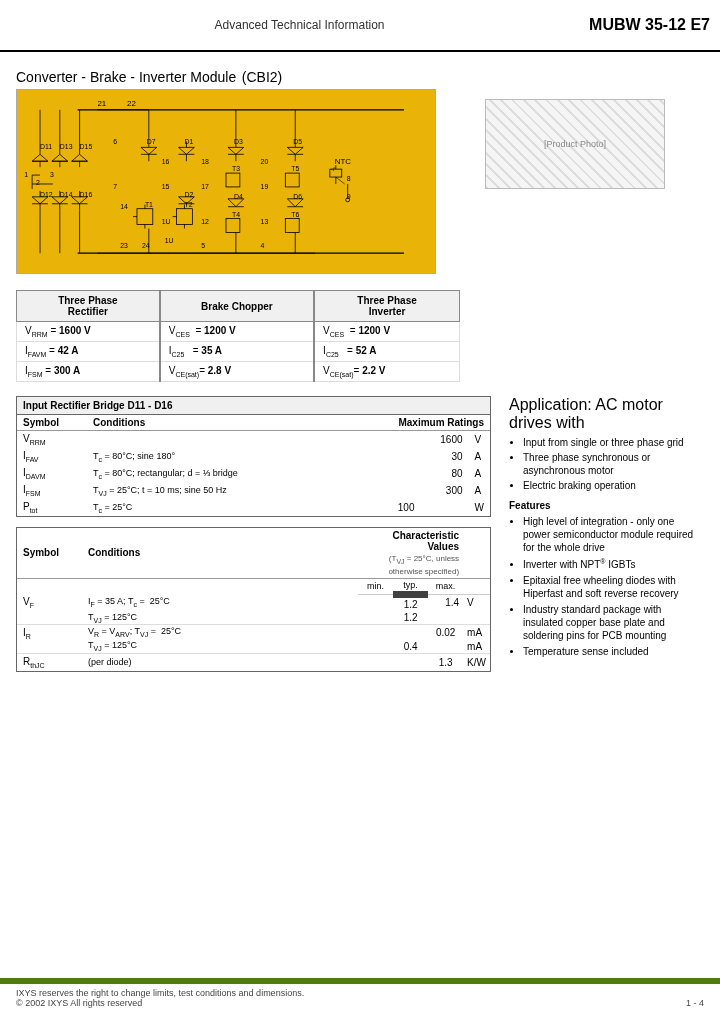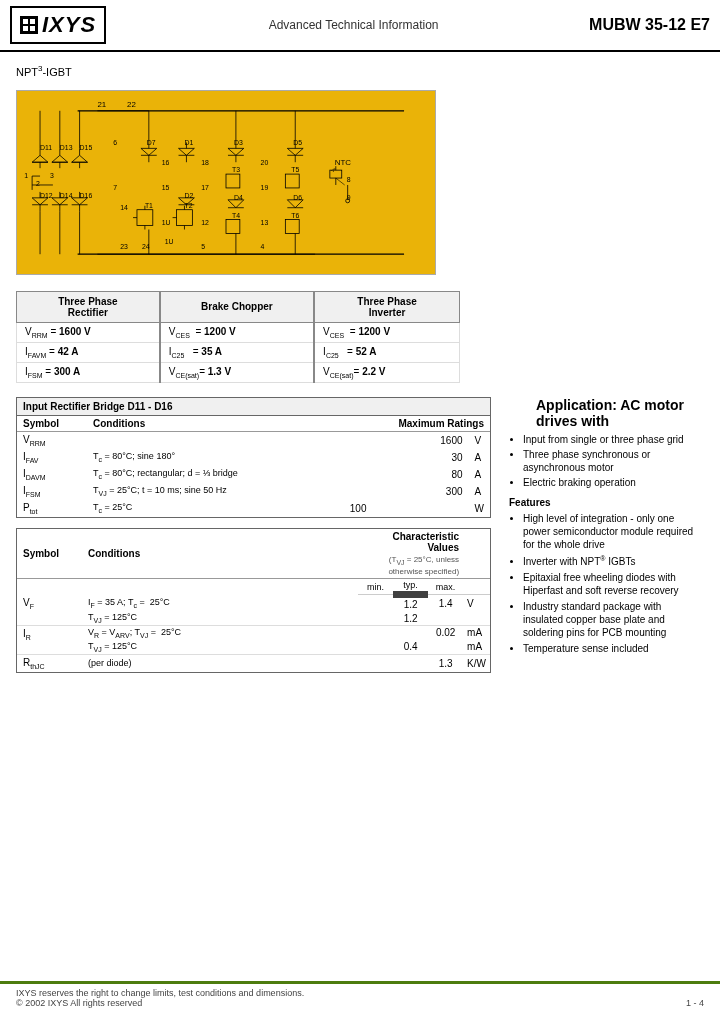--- a/index.html
+++ b/index.html
@@ -120,68 +120,60 @@
     }
     .tables-col {
       flex: 1;
     }
     .app-col {
       width: 195px;
       font-size: 10px;
     }
 
     
-    .app-title { font-weight: bold; font-size: 14px; margin-bottom: 4px; margin-left: 27px; }
+    .app-title { font-weight: normal; font-size: 16px; margin-bottom: 4px; }
     .app-list { list-style: disc; margin-left: 14px; margin-bottom: 8px; }
     .app-list li { margin-bottom: 2px; line-height: 1.3; }
     .features-title { font-weight: bold; font-size: 10px; margin-bottom: 4px; }
     .features-list { list-style: disc; margin-left: 14px; }
     .features-list li { margin-bottom: 3px; line-height: 1.3; }
     .sub-list { list-style: none; margin-left: 8px; }
     .sub-list li::before { content: "- "; }
 
     
     .footer {
       position: absolute;
       bottom: 0;
       left: 0;
       right: 0;
-      border-top: 3px solid #4d7c0f;
+      border-top: 6px solid #4d7c0f;
       padding: 4px 16px;
       font-size: 9px;
       color: #444;
       display: flex;
       justify-content: space-between;
       align-items: flex-end;
     }
     sup { font-size: 7px; vertical-align: super; }
     sub { font-size: 7px; vertical-align: sub; }
   </style>
 </head>
 <body>
 
 <div class="header">
-  <div class="logo-box">
-    <div class="logo-icon">
-      <svg viewBox="0 0 14 14" fill="white">
-        <rect x="1" y="1" width="5" height="5" fill="white"></rect>
-        <rect x="8" y="1" width="5" height="5" fill="white"></rect>
-        <rect x="1" y="8" width="5" height="5" fill="white"></rect>
-        <rect x="8" y="8" width="5" height="5" fill="white"></rect>
-      </svg>
-    </div>
-    <span class="logo-text">IXYS</span>
-  </div>
   <div class="header-center">Advanced Technical Information</div>
   <div class="header-right">MUBW 35-12 E7</div>
 </div>
 
 <div class="main">
 
-  <div class="product-subtitle">NPT<sup>3</sup>-IGBT</div>
+  <div class="product-title">
+    <span>Converter - Brake - Inverter Module</span>
+    <span style="font-size:14px;font-weight:normal;">(CBI2)</span>
+  </div>
 
   <div class="circuit-area">
     <div class="circuit-diagram">
       
       <svg viewBox="0 0 420 185" xmlns="http://www.w3.org/2000/svg" font-family="Arial" font-size="8">
 
         <line x1="60" y1="20" x2="390" y2="20" stroke="#000" stroke-width="1.2"></line>
 
         <line x1="60" y1="165" x2="390" y2="165" stroke="#000" stroke-width="1.2"></line>
 
@@ -333,20 +325,25 @@
         <line x1="132" y1="20" x2="132" y2="52" stroke="#000" stroke-width="0.8"></line>
         <line x1="132" y1="165" x2="132" y2="140" stroke="#000" stroke-width="0.8"></line>
         <line x1="80" y1="165" x2="300" y2="165" stroke="#000" stroke-width="0.8"></line>
         <line x1="220" y1="20" x2="220" y2="52" stroke="#000" stroke-width="0.8"></line>
         <line x1="280" y1="20" x2="280" y2="52" stroke="#000" stroke-width="0.8"></line>
         <line x1="220" y1="165" x2="220" y2="144" stroke="#000" stroke-width="0.8"></line>
         <line x1="280" y1="165" x2="280" y2="144" stroke="#000" stroke-width="0.8"></line>
       </svg>
     </div>
 
+    <div class="circuit-photo">
+      <div class="photo-placeholder">
+        [Product Photo]
+      </div>
+    </div>
   </div>
 
   <div style="margin-bottom:14px;">
     <table style="border-collapse:collapse; border:1px solid #ec4899; width:444px; font-size:10px;">
       <thead>
         <tr>
           <td style="border:1px solid #888; background:#f0f0f0; text-align:center; font-weight:bold; padding:4px 8px;">Three Phase<br>Rectifier</td>
           <td style="border:1px solid #888; background:#f0f0f0; text-align:center; font-weight:bold; padding:4px 8px; border-left:2px solid #888;">Brake Chopper</td>
           <td style="border:1px solid #888; background:#f0f0f0; text-align:center; font-weight:bold; padding:4px 8px; border-left:2px solid #888;">Three Phase<br>Inverter</td>
         </tr>
@@ -357,21 +354,21 @@
           <td style="padding:3px 8px; border:1px solid #ddd; border-left:2px solid #888;">V<sub>CES</sub> &nbsp;= <strong>1200 V</strong></td>
           <td style="padding:3px 8px; border:1px solid #ddd; border-left:2px solid #888;">V<sub>CES</sub> &nbsp;= <strong>1200 V</strong></td>
         </tr>
         <tr>
           <td style="padding:3px 8px; border:1px solid #ddd;">I<sub>FAVM</sub> = <strong>42 A</strong></td>
           <td style="padding:3px 8px; border:1px solid #ddd; border-left:2px solid #888;">I<sub>C25</sub> &nbsp;&nbsp;= <strong>35 A</strong></td>
           <td style="padding:3px 8px; border:1px solid #ddd; border-left:2px solid #888;">I<sub>C25</sub> &nbsp;&nbsp;= <strong>52 A</strong></td>
         </tr>
         <tr>
           <td style="padding:3px 8px; border:1px solid #ddd;">I<sub>FSM</sub> = <strong>300 A</strong></td>
-          <td style="padding:3px 8px; border:1px solid #ddd; border-left:2px solid #888;">V<sub>CE(sat)</sub>= <strong>1.3 V</strong></td>
+          <td style="padding:3px 8px; border:1px solid #ddd; border-left:2px solid #888;">V<sub>CE(sat)</sub>= <strong>2.8 V</strong></td>
           <td style="padding:3px 8px; border:1px solid #ddd; border-left:2px solid #888;">V<sub>CE(sat)</sub>= <strong>2.2 V</strong></td>
         </tr>
       </tbody>
     </table>
   </div>
 
   <div class="data-section">
     <div class="tables-col">
 
       <div style="border:1px solid #666; margin-bottom:10px;">
@@ -405,21 +402,21 @@
             </tr>
             <tr>
               <td style="padding:2px 6px;">I<sub>FSM</sub></td>
               <td style="padding:2px 6px; font-size:9px;">T<sub>VJ</sub> = 25°C; t = 10 ms; sine 50 Hz</td>
               <td style="padding:2px 6px; text-align:right;">300</td>
               <td style="padding:2px 6px;">A</td>
             </tr>
             <tr>
               <td style="padding:2px 6px;">P<sub>tot</sub></td>
               <td style="padding:2px 6px; font-size:9px;">T<sub>c</sub> = 25°C</td>
-              <td style="padding:2px 6px; text-align:left;">100</td>
+              <td style="padding:2px 6px; text-align:center;">100</td>
               <td style="padding:2px 6px;">W</td>
             </tr>
           </tbody>
         </table>
       </div>
 
       <div style="margin-bottom:8px;"></div>
 
       <div style="border:1px solid #666;">
         <table style="width:100%; border-collapse:collapse; font-size:10px;">
@@ -441,21 +438,21 @@
               <td style="padding:1px 4px; text-align:center; font-size:9px; border-bottom:1px solid #ccc; width:35px;">max.</td>
               <td style="padding:1px 4px; border-bottom:1px solid #ccc;"></td>
             </tr>
           </thead>
           <tbody>
             <tr>
               <td rowspan="2" style="padding:2px 6px; vertical-align:top;">V<sub>F</sub></td>
               <td style="padding:1px 6px; font-size:9px;">I<sub>F</sub> = 35 A; T<sub>c</sub> = &nbsp;25°C</td>
               <td style="padding:1px 4px; text-align:center;"></td>
               <td style="padding:1px 4px; text-align:center;">1.2</td>
-              <td style="padding:1px 4px; text-align:center;">1.4</td>
+              <td style="padding:1px 4px; text-align:right;">1.4</td>
               <td style="padding:1px 4px;">V</td>
             </tr>
             <tr>
               <td style="padding:1px 6px; font-size:9px;">T<sub>VJ</sub> = 125°C</td>
               <td style="padding:1px 4px; text-align:center;"></td>
               <td style="padding:1px 4px; text-align:center;">1.2</td>
               <td style="padding:1px 4px; text-align:center;"></td>
               <td style="padding:1px 4px;"></td>
             </tr>
             <tr style="border-top:1px solid #ddd;">

